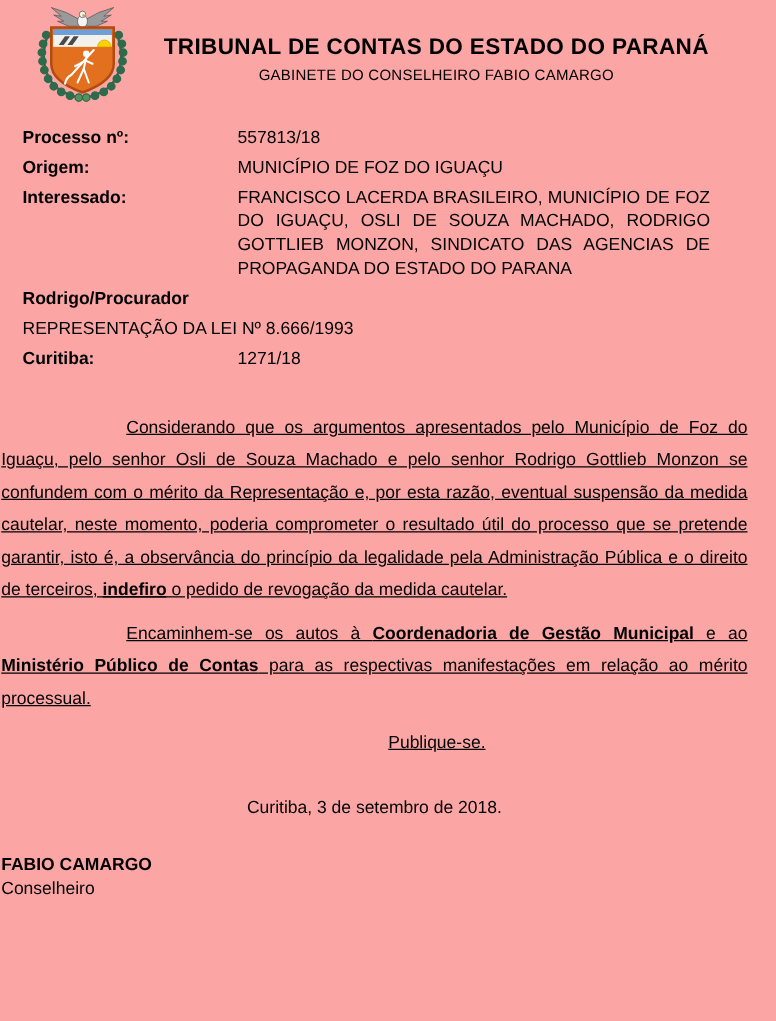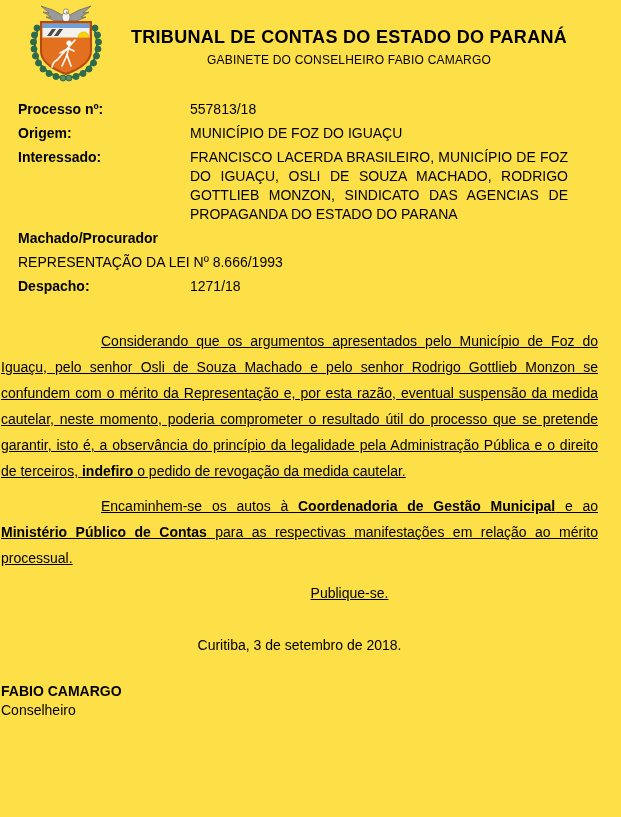--- a/index.html
+++ b/index.html
@@ -5,21 +5,21 @@
   * { box-sizing: border-box; }
   html, body { margin: 0; padding: 0; background: #fff; }
   body {
     width: 621px; height: 817px;
     font-family: "Liberation Sans", "DejaVu Sans", sans-serif;
     color: #000;
   }
   .page {
     position: relative;
     width: 621px; height: 817px;
-    background: #fde047;
+    background: #fca5a5;
     overflow: hidden;
   }
 
   
   .logo {
     position: absolute; left: 29px; top: 4px;
     width: 74px; height: 78px;
   }
   .header-text {
     position: absolute; left: 99px; top: 27px;
@@ -145,27 +145,27 @@
       </div>
       <div class="frow">
         <div class="flabel">Origem:</div>
         <div class="fvalue">MUNICÍPIO DE FOZ DO IGUAÇU</div>
       </div>
       <div class="frow">
         <div class="flabel">Interessado:</div>
         <div class="fvalue">FRANCISCO LACERDA BRASILEIRO, MUNICÍPIO DE FOZ DO IGUAÇU, OSLI DE SOUZA MACHADO, RODRIGO GOTTLIEB MONZON, SINDICATO DAS AGENCIAS DE PROPAGANDA DO ESTADO DO PARANA</div>
       </div>
       <div class="frow">
-        <div class="flabel">Machado/Procurador</div>
+        <div class="flabel">Rodrigo/Procurador</div>
       </div>
       <div class="frow">
         <div class="fvalue">REPRESENTAÇÃO DA LEI Nº 8.666/1993</div>
       </div>
       <div class="frow">
-        <div class="flabel">Despacho:</div>
+        <div class="flabel">Curitiba:</div>
         <div class="fvalue">1271/18</div>
       </div>
     </div>
 
     <div class="body-text">
       <p class="para"><span>Considerando que os argumentos apresentados pelo Município de Foz do Iguaçu, pelo senhor Osli de Souza Machado e pelo senhor Rodrigo Gottlieb Monzon se confundem com o mérito da Representação e, por esta razão, eventual suspensão da medida cautelar, neste momento, poderia comprometer o resultado útil do processo que se pretende garantir, isto é, a observância do princípio da legalidade pela Administração Pública e o direito de terceiros, </span><span class="bu">indefiro</span><span> o pedido de revogação da medida cautelar.</span></p>
 
       <p class="para"><span>Encaminhem-se os autos à </span><span class="b">Coordenadoria de Gestão Municipal</span><span> e ao </span><span class="b">Ministério Público de Contas</span><span> para as respectivas manifestações em relação ao mérito processual.</span></p>
 
       <p class="para no-justify">Publique-se.</p>

